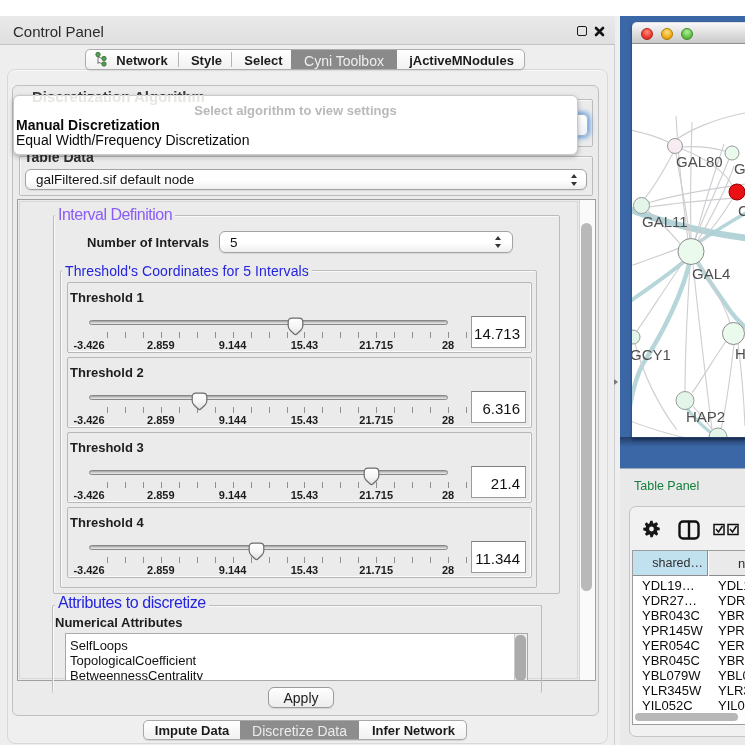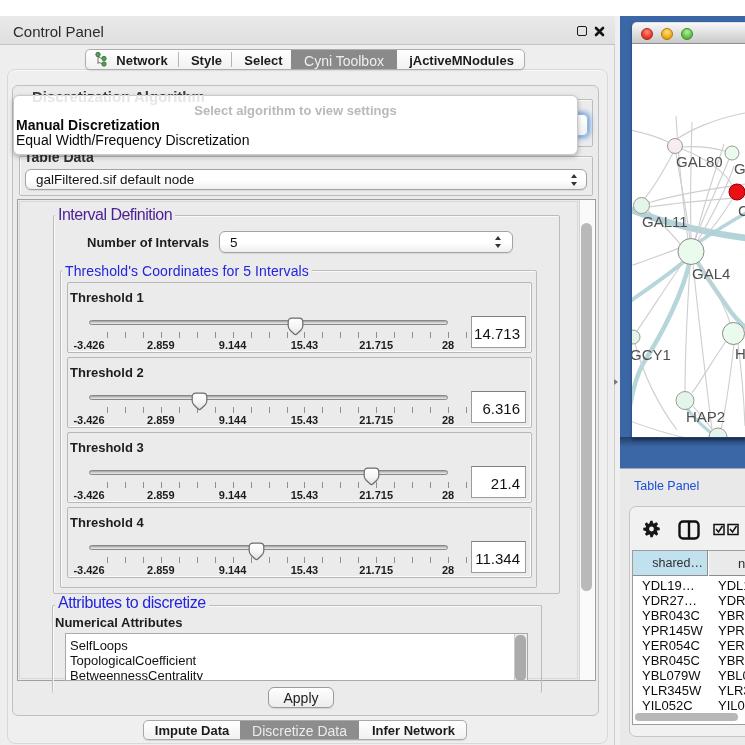--- a/index.html
+++ b/index.html
@@ -84,21 +84,21 @@
         <span class="dn"></span>
       </span>
   </div>
 
   <div class="abs" style="left:17px;top:183px;width:579px;height:482px;background:#ebebeb;border:1px solid #9f9f9f;"></div>
   <div class="abs" style="left:19px;top:185px;width:559px;height:478px;border:1px solid #d7d7d7;"></div>
   <div class="abs" style="left:579px;top:184px;width:16px;height:480px;background:#fafafa;border-left:1px solid #d4d4d4;"></div>
   <div class="abs" style="left:581px;top:207px;width:11px;height:368px;background:#b9b9b9;border-radius:6px;"></div>
 
   <div class="fieldset" style="left:53px;top:199px;width:507px;height:379px;"></div>
-  <div class="ftitle" style="left:55px;top:190px;color:#4c1d95;font-size:16px;letter-spacing:-0.5px;">Interval Definition</div>
+  <div class="ftitle" style="left:55px;top:190px;color:#8b5cf6;font-size:16px;letter-spacing:-0.5px;">Interval Definition</div>
 
   <div class="abs" style="left:87px;top:219px;font-size:13px;font-weight:bold;color:#1d1d1d;">Number of Intervals</div>
   <div class="combo" style="left:219px;top:215px;width:294px;height:22px;">
     <span class="ct" style="top:3px;">5</span>
     <span class="step" style="right:9px;top:4px;">
         <span class="up"></span>
         <span class="dn"></span>
       </span>
   </div>
 
@@ -369,21 +369,21 @@
         <text x="60" y="235" font-size="15" fill="#4f4f4f">GAL4</text>
         <text x="-2" y="316" font-size="15" fill="#4f4f4f">GCY1</text>
         <text x="103" y="315" font-size="15" fill="#4f4f4f">H</text>
         <text x="54" y="378" font-size="15" fill="#4f4f4f">HAP2</text>
       </svg>
   </div>
 
   <div class="abs" style="left:620px;top:421px;width:125px;height:10px;background:linear-gradient(rgba(12,22,44,0.5), rgba(12,22,44,0.0));"></div>
 
   <div class="abs" style="left:620px;top:452px;width:125px;height:29px;background:#e9e9e9;border-top:1px solid #9daabb;"></div>
-  <div class="abs" style="left:634px;top:463px;font-size:12.5px;color:#1d4ed8;">Table Panel</div>
+  <div class="abs" style="left:634px;top:463px;font-size:12.5px;color:#15803d;">Table Panel</div>
   <div class="abs" style="left:620px;top:481px;width:125px;height:264px;background:#e9e9e9;"></div>
 
   <div class="abs" style="left:629px;top:490px;width:125px;height:231px;background:#f1f1f1;border:1px solid #c5c5c5;border-radius:7px;"></div>
 
   <svg class="abs" style="left:643px;top:504px;" width="17" height="18" viewBox="0 0 17 18">
       <path d="M7.33,0.78 L9.67,0.78 L10.02,3.30 L10.87,3.60 L13.48,2.36 L15.14,4.02 L13.61,6.05 L14.00,6.86 L16.72,7.83 L16.72,10.17 L14.20,10.52 L13.90,11.37 L15.14,13.98 L13.48,15.64 L11.45,14.11 L10.64,14.50 L9.67,17.22 L7.33,17.22 L6.98,14.70 L6.13,14.40 L3.52,15.64 L1.86,13.98 L3.39,11.95 L3.00,11.14 L0.28,10.17 L0.28,7.83 L2.80,7.48 L3.10,6.63 L1.86,4.02 L3.52,2.36 L5.55,3.89 L6.36,3.50 Z" fill="#161616"></path>
       <circle cx="8.5" cy="9.0" r="2.4" fill="#f1f1f1"></circle>
     </svg>
   <svg class="abs" style="left:678px;top:504px;" width="22" height="20" viewBox="0 0 22 20">
     <rect x="1.5" y="1.5" width="19" height="17" rx="3.5" fill="none" stroke="#111" stroke-width="2.4"></rect>

